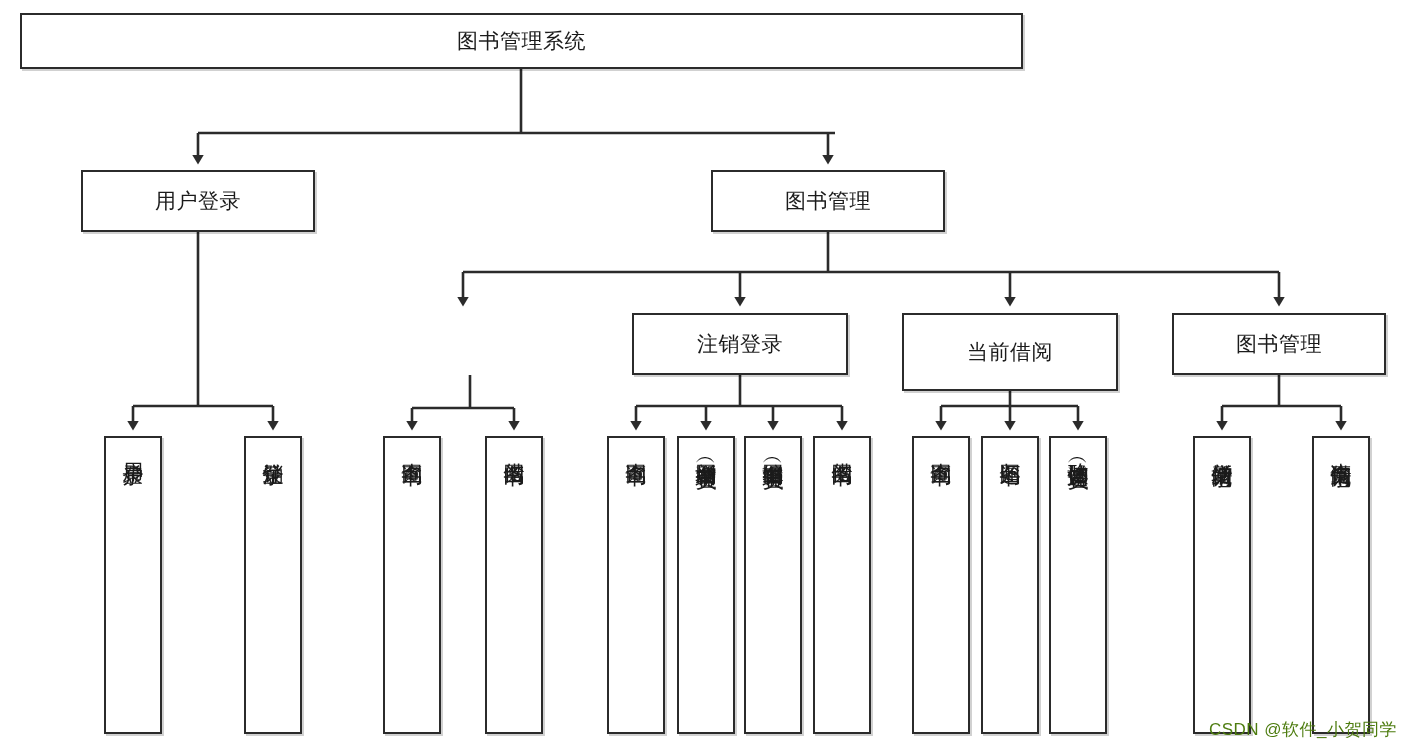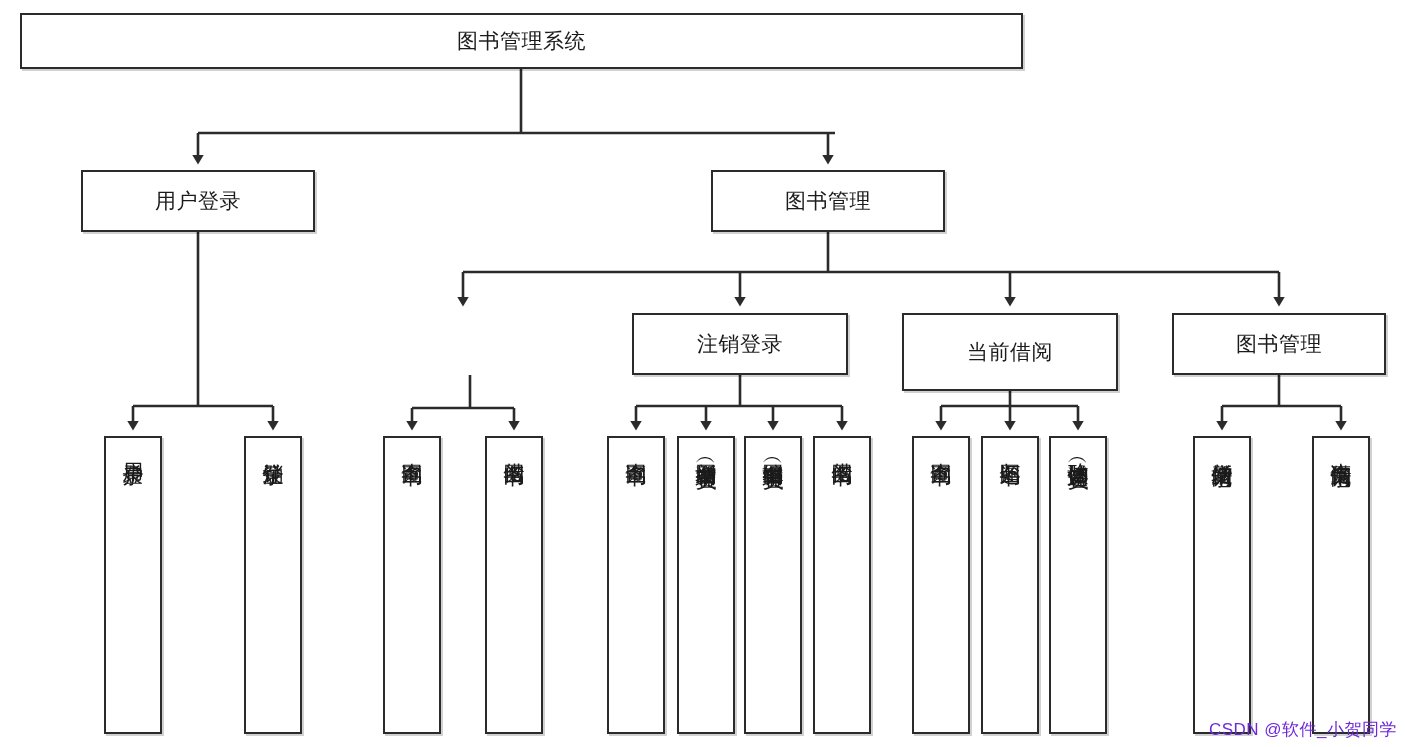--- a/index.html
+++ b/index.html
@@ -52,21 +52,21 @@
     text-orientation: upright;
     font-size: 21px;
     line-height: 1.15;
     letter-spacing: 1px;
     white-space: nowrap;
   }
   .watermark {
     position: absolute;
     right: 8px;
     bottom: 6px;
-    color: #6d28d9;
+    color: #4d7c0f;
     font-size: 17px;
     letter-spacing: 0.5px;
     user-select: none;
     white-space: nowrap;
   }
 </style>
 </head>
 <body>
 
 <div id="canvas">

